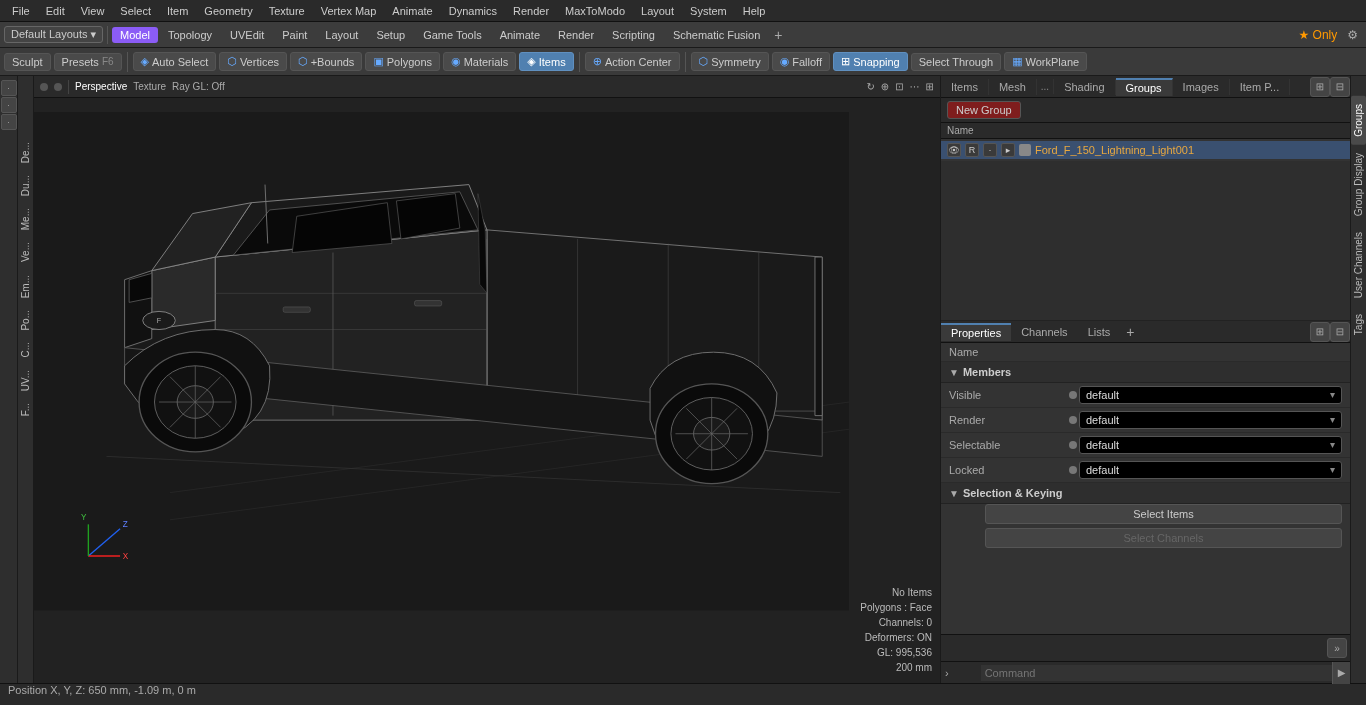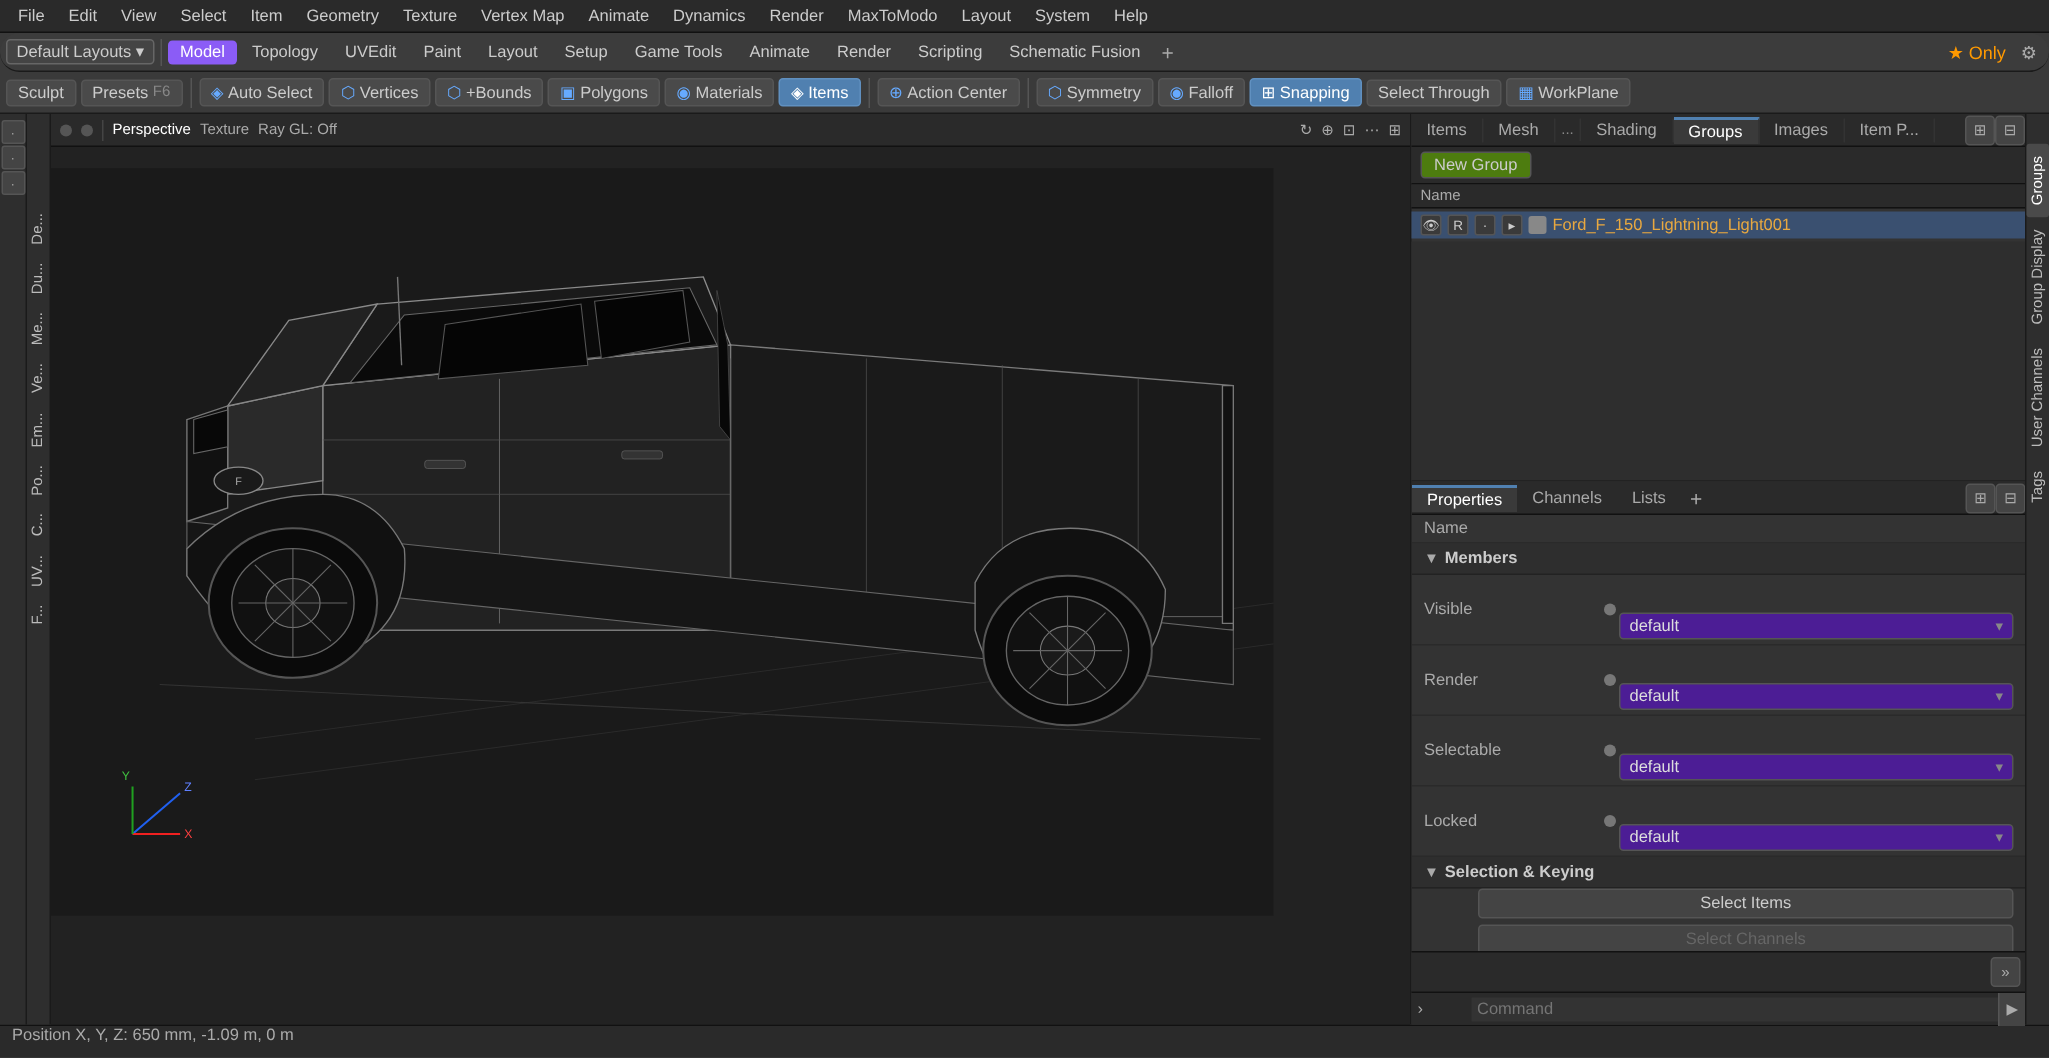--- a/index.html
+++ b/index.html
@@ -3,21 +3,21 @@
   <meta charset="utf-8">
   <style>
     * { box-sizing: border-box; margin: 0; padding: 0; }
     body { background: #3a3a3a; font-family: Arial, sans-serif; font-size: 11px; color: #ccc; width: 1366px; height: 705px; overflow: hidden; }
 
     
     #menubar { display: flex; align-items: center; background: #2a2a2a; height: 22px; padding: 0 4px; border-bottom: 1px solid #111; }
     #menubar span { padding: 0 8px; cursor: pointer; color: #ccc; font-size: 11px; }
 
     
-    #toolbar1 { display: flex; align-items: center; background: #3c3c3c; height: 26px; padding: 0 4px; border-bottom: 1px solid #1a1a1a; gap: 2px; border-radius: 13px; }
+    #toolbar1 { display: flex; align-items: center; background: #3c3c3c; height: 26px; padding: 0 4px; border-bottom: 1px solid #1a1a1a; gap: 2px; }
     .tb1-item { padding: 2px 8px; font-size: 11px; color: #ccc; cursor: pointer; border-radius: 3px; }
     .tb1-item.active { background: #8b5cf6; color: #fff; }
     .tb1-sep { width: 1px; background: #555; height: 18px; margin: 0 2px; }
     .tb1-layout { background: #444; border: 1px solid #666; border-radius: 3px; padding: 1px 6px; color: #ccc; }
     .tb1-plus { color: #aaa; padding: 0 4px; cursor: pointer; font-size: 14px; }
     .tb1-star { color: #f90; font-size: 12px; padding: 0 4px; }
     .tb1-gear { color: #aaa; font-size: 12px; padding: 0 4px; cursor: pointer; }
 
     
     #toolbar2 { display: flex; align-items: center; background: #3a3a3a; height: 28px; padding: 0 4px; border-bottom: 1px solid #1a1a1a; gap: 3px; }
@@ -51,21 +51,21 @@
 
     
     #right-panel { width: 410px; background: #333; border-left: 1px solid #1a1a1a; display: flex; flex-direction: column; }
 
     
     #rp-tabs { display: flex; align-items: center; background: #2a2a2a; height: 22px; border-bottom: 1px solid #111; }
     .rp-tab { padding: 2px 10px; font-size: 11px; color: #aaa; cursor: pointer; border-right: 1px solid #333; }
     .rp-tab.active { background: #3a3a3a; color: #fff; border-top: 2px solid #5080b0; }
     .rp-tab-icon { color: #888; font-size: 10px; padding: 2px 4px; cursor: pointer; }
     #groups-toolbar { display: flex; align-items: center; padding: 3px 6px; background: #2a2a2a; border-bottom: 1px solid #111; }
-    #groups-toolbar span { padding: 2px 8px; background: #4d7c0f; border: 1px solid #555; border-radius: 3px; font-size: 11px; color: #ccc; cursor: pointer; }
+    #groups-toolbar span { padding: 2px 8px; background: #7f1d1d; border: 1px solid #555; border-radius: 3px; font-size: 11px; color: #ccc; cursor: pointer; }
 
     #groups-header { display: flex; align-items: center; padding: 2px 6px; background: #2a2a2a; border-bottom: 1px solid #111; font-size: 10px; color: #aaa; }
     #groups-header span { flex: 1; }
 
     #groups-list { padding: 2px 0; }
     .group-item { display: flex; align-items: center; padding: 2px 6px; gap: 4px; cursor: pointer; }
     .group-item.selected { background: #3a5070; }
     .group-eye { width: 14px; height: 14px; border: 1px solid #555; background: #3a3a3a; border-radius: 2px; display: flex; align-items: center; justify-content: center; font-size: 9px; cursor: pointer; }
     .group-name { flex: 1; font-size: 11px; color: #e8a840; }
 
@@ -75,21 +75,21 @@
     .props-tab { padding: 2px 10px; font-size: 11px; color: #aaa; cursor: pointer; }
     .props-tab.active { background: #3a3a3a; color: #fff; border-top: 2px solid #5080b0; }
     .props-tab-add { color: #aaa; padding: 2px 6px; cursor: pointer; font-size: 14px; }
 
     .props-row { display: flex; align-items: center; padding: 3px 8px; border-bottom: 1px solid #2a2a2a; }
     .props-label { width: 120px; color: #aaa; font-size: 11px; }
     .props-value { flex: 1; }
     .props-input { width: 100%; background: #444; border: 1px solid #555; border-radius: 3px; color: #ddd; padding: 2px 6px; font-size: 11px; }
     .props-select { display: flex; align-items: center; gap: 2px; }
     .props-dot { width: 8px; height: 8px; border-radius: 50%; background: #777; }
-    .props-dropdown { flex: 1; background: #4c1d95; border: 1px solid #555; border-radius: 3px; color: #ddd; padding: 2px 6px; font-size: 11px; display: flex; justify-content: space-between; cursor: pointer; margin-top: 22px; }
+    .props-dropdown { flex: 1; background: #000000; border: 1px solid #555; border-radius: 3px; color: #ddd; padding: 2px 6px; font-size: 11px; display: flex; justify-content: space-between; cursor: pointer; }
     .props-arrow { color: #888; font-size: 10px; }
     .props-section { display: flex; align-items: center; padding: 4px 8px; background: #2e2e2e; border-bottom: 1px solid #222; cursor: pointer; }
     .props-section-arrow { color: #aaa; margin-right: 4px; font-size: 10px; }
     .props-section-label { color: #ccc; font-size: 11px; font-weight: bold; }
 
     
     .sk-btn { background: #444; border: 1px solid #555; border-radius: 3px; color: #ccc; padding: 3px 10px; font-size: 11px; cursor: pointer; }
     .sk-btn.disabled { color: #666; cursor: default; }
     .sk-icon { width: 28px; height: 28px; background: #4a4a4a; border: 1px solid #555; border-radius: 3px; display: flex; align-items: center; justify-content: center; cursor: pointer; }
 
@@ -326,20 +326,28 @@
 
         <line x1="60" y1="490" x2="95" y2="460" stroke="#2060f0" stroke-width="1.5"></line>
         <line x1="60" y1="490" x2="95" y2="490" stroke="#f02020" stroke-width="1.5"></line>
         <line x1="60" y1="490" x2="60" y2="455" stroke="#20a020" stroke-width="1.5"></line>
         <text x="98" y="458" fill="#6080ff" font-size="9">Z</text>
         <text x="98" y="493" fill="#ff4040" font-size="9">X</text>
         <text x="52" y="450" fill="#40c040" font-size="9">Y</text>
       </svg>
 
       
+      <div id="vp-info">
+        <div>No Items</div>
+        <div>Polygons : Face</div>
+        <div>Channels: 0</div>
+        <div>Deformers: ON</div>
+        <div>GL: 995,536</div>
+        <div>200 mm</div>
+      </div>
     </div>
   </div>
 
   <div id="right-panel">
 
     <div id="rp-tabs">
       <div class="rp-tab">Items</div>
       <div class="rp-tab">Mesh</div>
       <div class="rp-tab rp-tab-icon">...</div>
       <div class="rp-tab">Shading</div>

